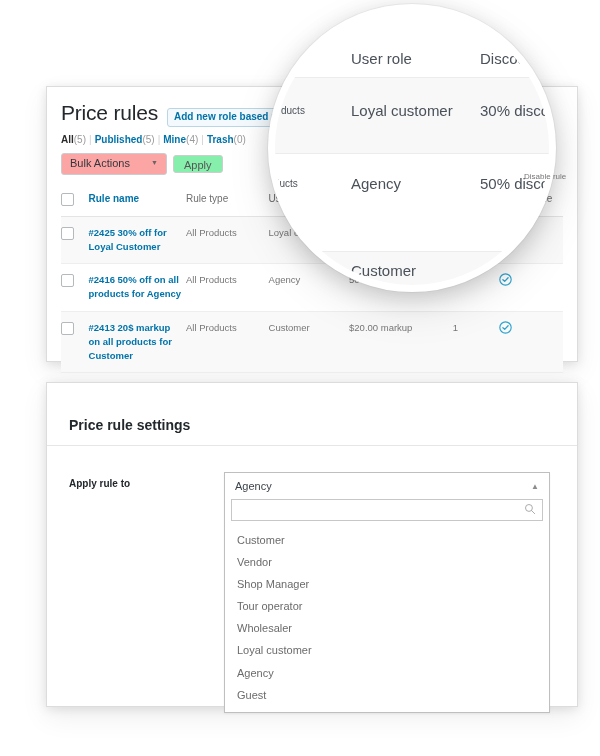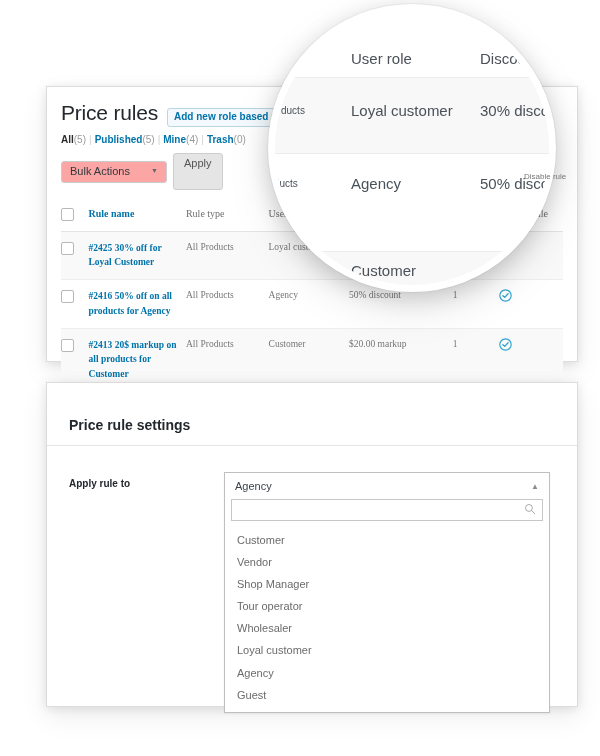--- a/index.html
+++ b/index.html
@@ -105,32 +105,31 @@
   .bulk-select .caret {
     font-size: 7px;
     color: #666;
     transform: translateY(-1px);
   }
   .apply-btn {
     font-size: 11px;
     color: #555;
     border: 1px solid #cdcdcd;
     border-radius: 3px;
-    background: #e5e5e5;
-    padding: 4px 10px 20px 10px;
+    background: #86efac;
+    padding: 4px 10px 1px 10px;
     line-height: 1;
   }
 
   
   table.rules {
     margin-top: 8px;
     width: 100%;
     border-collapse: collapse;
     table-layout: fixed;
-    font-family: Liberation Serif, serif;
   }
   table.rules th, table.rules td {
     text-align: left;
     vertical-align: top;
     padding: 9px 4px 9px 0;
     font-size: 9.5px;
     line-height: 1.45;
   }
   table.rules thead th {
     border-bottom: 1px solid #e2e4e7;

